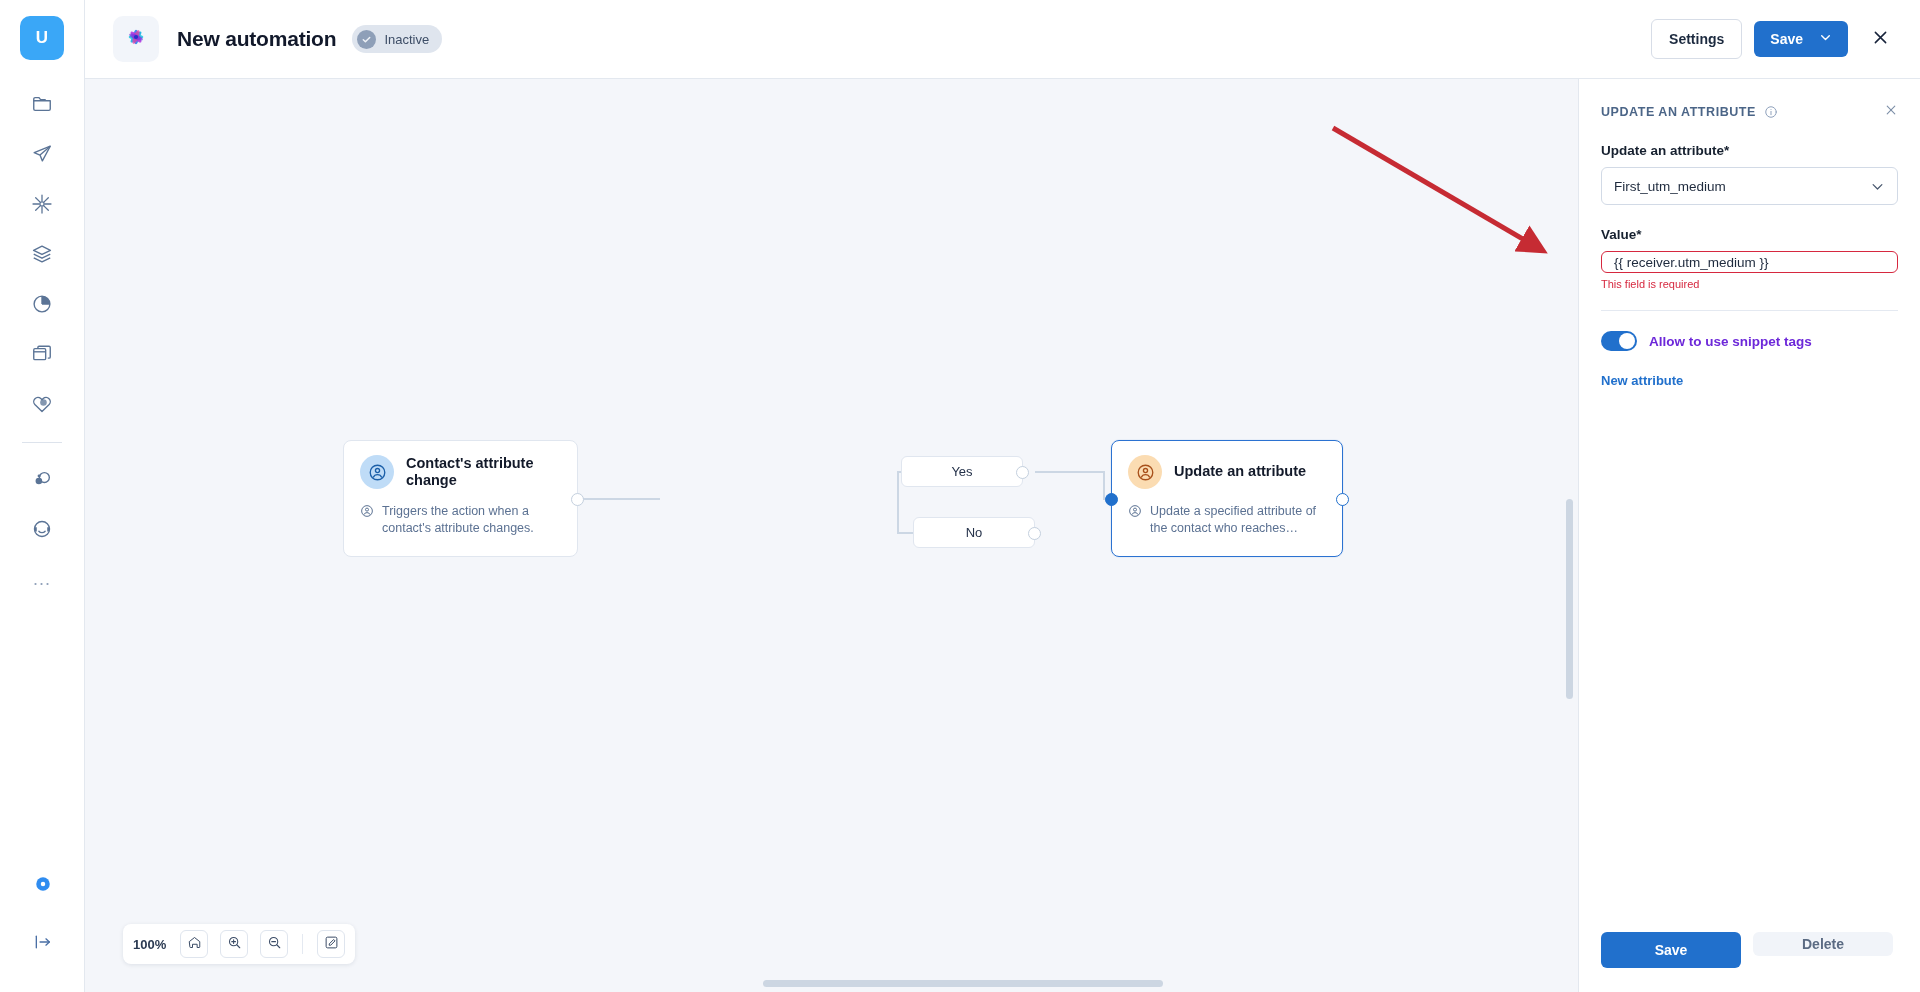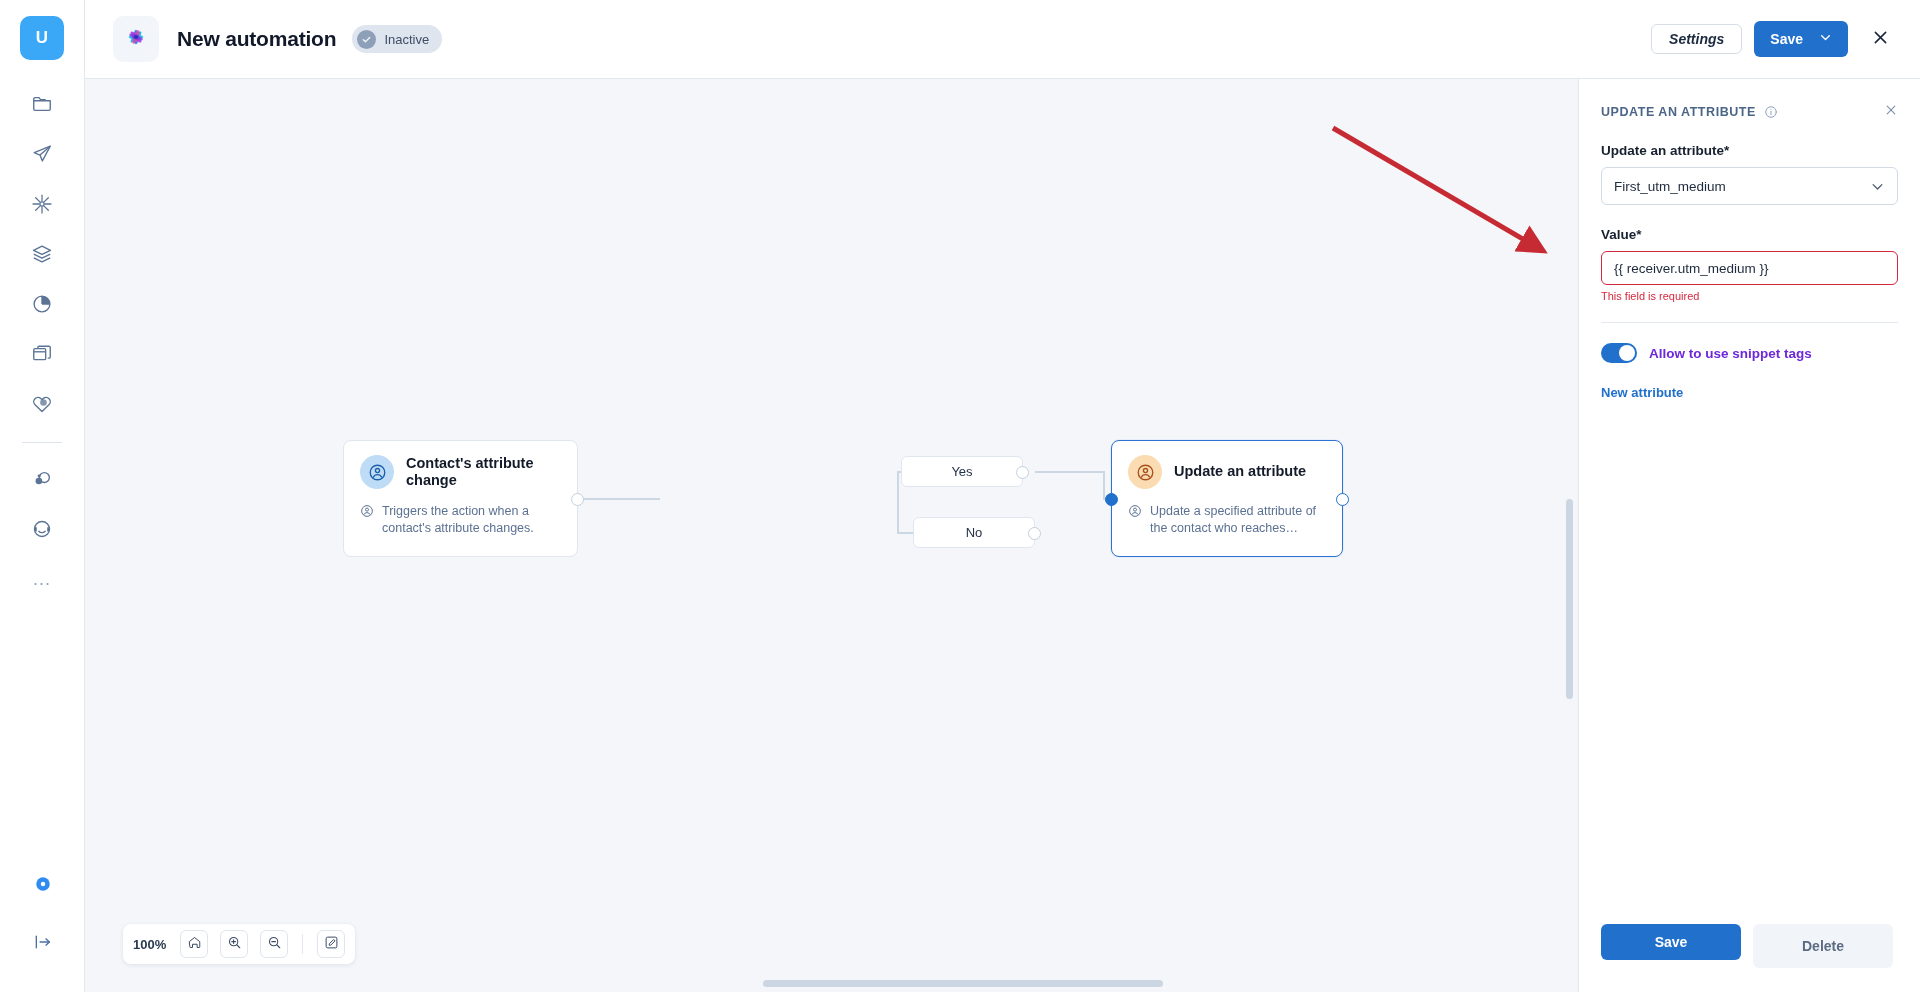--- a/index.html
+++ b/index.html
@@ -63,23 +63,23 @@
     background: #dfe5ee; color: #3d4d66;
     display: inline-flex; align-items: center; gap: 8px;
     padding: 0 13px 0 5px; font-size: 13px;
   }
   .badge .dot {
     width: 19px; height: 19px; border-radius: 50%; background: #8e9fb8;
     display: flex; align-items: center; justify-content: center;
   }
   .spacer { flex: 1 1 auto; }
   .btn-ghost {
-    height: 30px; border: 1px solid #d7dde7; border-radius: 6px;
+    height: 40px; border: 1px solid #d7dde7; border-radius: 6px;
     background: #fff; color: #1c2a3f; font-size: 14px; font-weight: 600;
-    padding: 0 17px; cursor: pointer; font-family: inherit; font-style: italic;
+    padding: 0 17px; cursor: pointer; font-family: inherit;
   }
   .btn-primary {
     height: 36px; border: none; border-radius: 6px;
     background: #2170cc; color: #fff; font-size: 14px; font-weight: 700;
     padding: 0 16px; margin-left: 12px; cursor: pointer;
     display: inline-flex; align-items: center; gap: 16px; font-family: inherit;
   }
   .close-x {
     margin-left: 16px; width: 32px; height: 32px; cursor: pointer;
     display: flex; align-items: center; justify-content: center; color: #1c2a3f;
@@ -178,21 +178,21 @@
   .field-label {
     margin-top: 22px; font-size: 13.5px; font-weight: 700; color: #16202f;
   }
   .select {
     margin-top: 9px; height: 38px; border: 1px solid #d2dae6; border-radius: 6px;
     display: flex; align-items: center; padding: 0 12px;
     font-size: 13.5px; color: #1e2a3d; cursor: pointer; background: #fff;
   }
   .select .chev { margin-left: auto; color: #46556c; display: flex; }
   .textinput {
-    margin-top: 9px; height: 34px; border: 1.6px solid #d6283f; border-radius: 6px;
+    margin-top: 9px; height: 22px; border: 1.6px solid #d6283f; border-radius: 6px;
     display: flex; align-items: center; padding: 0 12px;
     font-size: 13.5px; color: #1e2a3d; background: #fff;
   }
   .err { margin-top: 5px; font-size: 11px; color: #d6283f; }
   .divider { margin: 20px 0 0 0; height: 1px; background: #e4e9f1; }
   .toggle-row { margin-top: 20px; display: flex; align-items: center; gap: 12px; }
   .toggle {
     width: 36px; height: 20px; border-radius: 10px; background: #2170cc;
     position: relative; cursor: pointer; flex: 0 0 36px;
   }
@@ -207,21 +207,21 @@
   }
   .panel-foot {
     padding: 0 22px 24px 22px; display: flex; gap: 12px;
   }
   .btn-save {
     height: 36px; flex: 0 0 140px; border: none; border-radius: 6px;
     background: #2170cc; color: #fff; font-size: 14px; font-weight: 700;
     cursor: pointer; font-family: inherit;
   }
   .btn-delete {
-    height: 44px; flex: 0 0 140px; border: none; border-radius: 6px;
+    height: 24px; flex: 0 0 140px; border: none; border-radius: 6px;
     background: #f1f4f9; color: #5b6b83; font-size: 14px; font-weight: 700;
     cursor: pointer; font-family: inherit;
   }
 
   
   .arrow-overlay {
     position: absolute; left: 0; top: 0; width: 1920px; height: 992px;
     pointer-events: none; z-index: 50;
   }
 </style>

